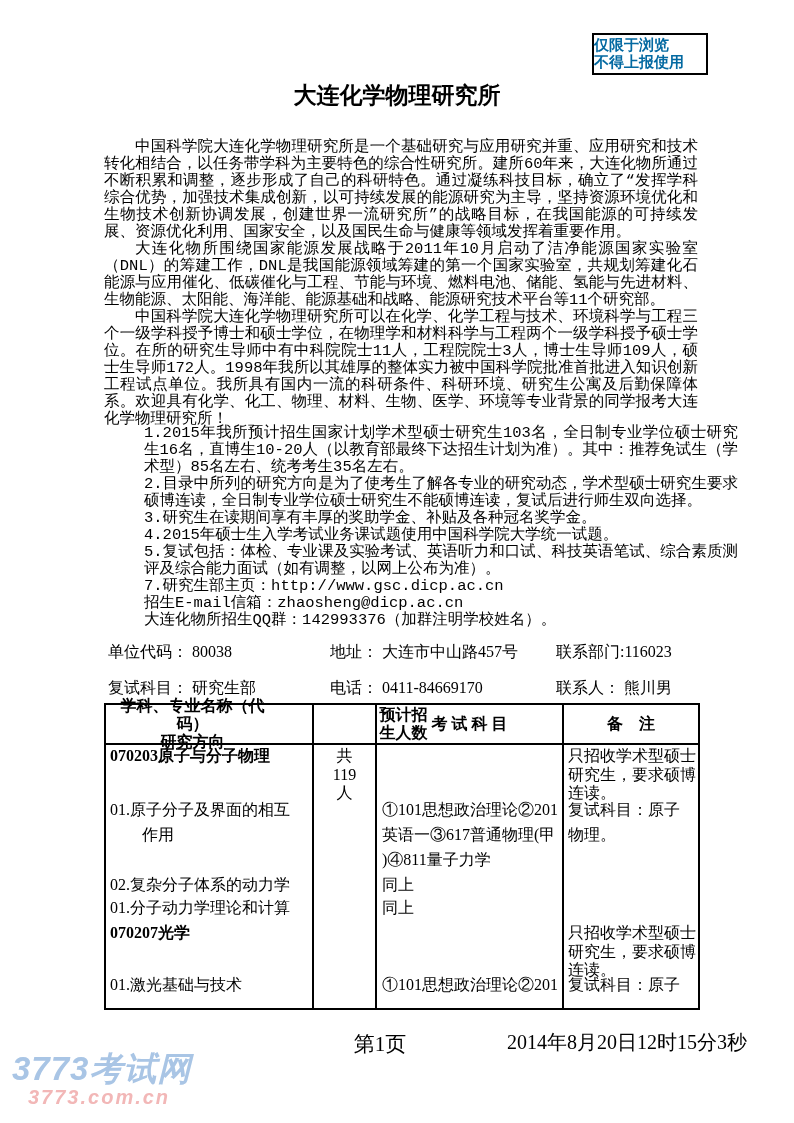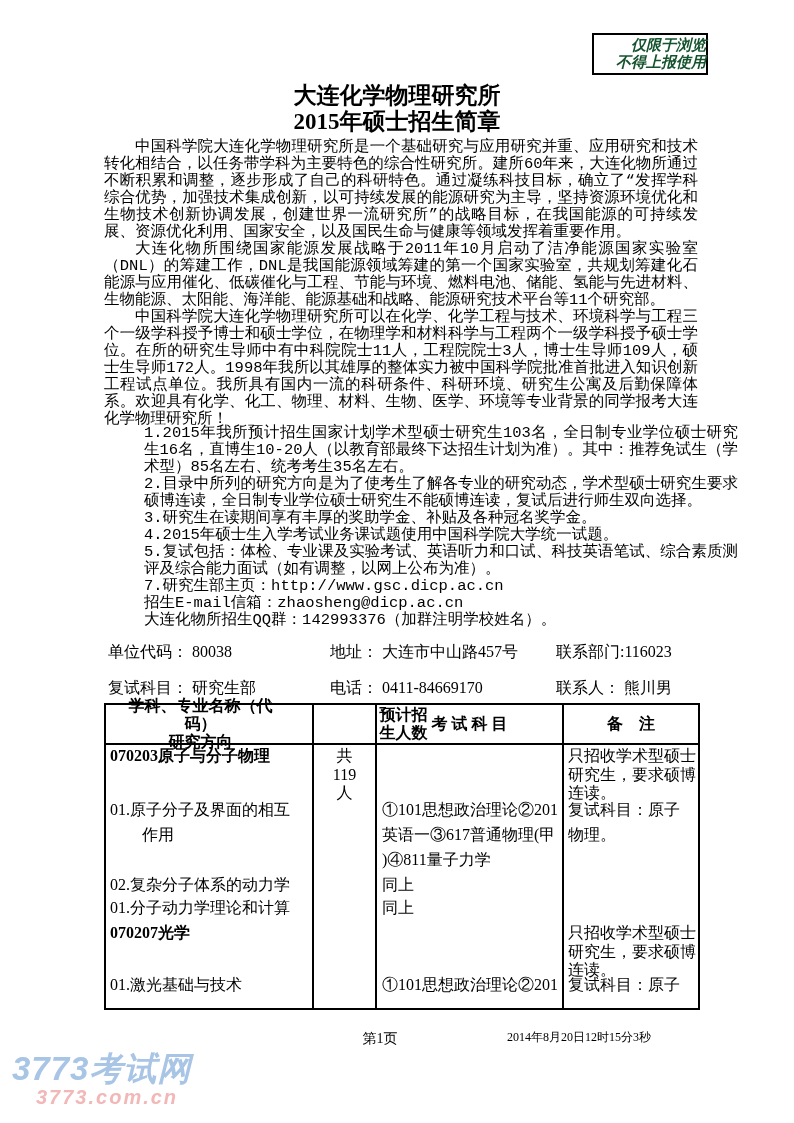--- a/index.html
+++ b/index.html
@@ -3,22 +3,22 @@
 <meta charset="utf-8">
 <style>
   html,body{margin:0;padding:0;background:#ffffff;}
   .page{
     position:relative; width:794px; height:1123px; background:#ffffff;
     font-family:"Liberation Serif","DejaVu Serif",serif; color:#000; overflow:hidden;
   }
   
   .stamp{
     position:absolute; left:592px; top:33px; width:112px; height:36px;
-    border:2px solid #000; text-align:right; color:#14532d;
-    font-weight:bold; font-size:15px; line-height:17px; padding-top:2px;font-style:italic;
+    border:2px solid #000; text-align:left; color:#0369a1;
+    font-weight:bold; font-size:15px; line-height:17px; padding-top:2px;
   }
   
   .title{
     position:absolute; top:83px; left:0; width:100%; text-align:center;
     font-size:23px; font-weight:bold; line-height:26px;
   }
   
   .flow{ position:absolute; left:104px; width:594px; font-size:15.5px; line-height:17px; text-align:justify; }
   .intro{ top:139px; }
   .items{ top:425px;margin-left:40px; }
@@ -34,53 +34,52 @@
   
   .doc-table{
     position:absolute; left:104px; top:703px; width:592px; height:303px;
     border:2px solid #000;
   }
   .v-sep{ position:absolute; top:0; bottom:0; width:2px; background:#000; }
   .v1{ left:206px; } .v2{ left:269px; } .v3{ left:456px; }
   .thead{ position:absolute; top:0; left:0; right:0; height:38px; border-bottom:2px solid #000; }
   .th{ position:absolute; top:0; height:38px; display:flex; flex-direction:column; justify-content:center;
        text-align:center; font-weight:bold; font-size:16px; line-height:18px; }
-  .th1{ left:8px; width:173px; } .th2{ left:220px; width:61px;margin-left:47px; }
+  .th1{ left:0; width:173px; } .th2{ left:220px; width:61px;margin-left:47px; }
   .th3{ left:271px; width:185px; } .th4{ left:458px; width:134px; }
   .tline{ position:absolute; font-size:16px; line-height:19px; white-space:nowrap; }
   .col1{ left:4px;  width:200px; }
   .col2{ left:208px; width:61px; text-align:center; }
   .col3{ left:276px; width:180px; }
   .col4{ left:462px; width:130px; }
   .bold{ font-weight:bold; }
   .ind{ padding-left:32px; }
   .y41{top:41px}.y60{top:60px}.y78{top:78px}.y95{top:95px}.y120{top:120px}.y145{top:145px}
   .y170{top:170px}.y193{top:193px}.y218{top:218px}.y237{top:237px}.y255{top:255px}.y270{top:270px}
   
-  .page-num{ position:absolute; left:0; top:1030px; width:760px; text-align:center; font-size:14px; }
-  .datetime{ position:absolute; left:507px; top:1029px; font-size:12px; }
+  .page-num{ position:absolute; left:0; top:1030px; width:760px; text-align:center; font-size:21px; }
+  .datetime{ position:absolute; left:507px; top:1029px; font-size:20px; }
   
   .wm{ position:absolute; left:12px; top:1052px; font-family:"Liberation Sans","DejaVu Sans",sans-serif;
        font-style:italic; font-weight:bold; }
   .wm-name{ font-size:33px; line-height:34px; color:#a9c5e5; letter-spacing:1px; }
-  .wm-domain{ font-size:20px; line-height:22px; color:#f2b7b7; margin-left:24px; letter-spacing:2px; }
+  .wm-domain{ font-size:20px; line-height:22px; color:#f2b7b7; margin-left:16px; letter-spacing:2px; }
 </style>
 </head>
 <body>
 
 <div class="page">
 
   <div class="stamp">
     <div>仅限于浏览</div>
     <div>不得上报使用</div>
   </div>
 
   <div class="title">
     <div>大连化学物理研究所</div>
-    <div>2015年硕士招生简章</div>
   </div>
 
   <div class="flow intro">
     <p>中国科学院大连化学物理研究所是一个基础研究与应用研究并重、应用研究和技术转化相结合，以任务带学科为主要特色的综合性研究所。建所60年来，大连化物所通过不断积累和调整，逐步形成了自己的科研特色。通过凝练科技目标，确立了“发挥学科综合优势，加强技术集成创新，以可持续发展的能源研究为主导，坚持资源环境优化和生物技术创新协调发展，创建世界一流研究所”的战略目标，在我国能源的可持续发展、资源优化利用、国家安全，以及国民生命与健康等领域发挥着重要作用。</p>
     <p>大连化物所围绕国家能源发展战略于2011年10月启动了洁净能源国家实验室（DNL）的筹建工作，DNL是我国能源领域筹建的第一个国家实验室，共规划筹建化石能源与应用催化、低碳催化与工程、节能与环境、燃料电池、储能、氢能与先进材料、生物能源、太阳能、海洋能、能源基础和战略、能源研究技术平台等11个研究部。</p>
     <p>中国科学院大连化学物理研究所可以在化学、化学工程与技术、环境科学与工程三个一级学科授予博士和硕士学位，在物理学和材料科学与工程两个一级学科授予硕士学位。在所的研究生导师中有中科院院士11人，工程院院士3人，博士生导师109人，硕士生导师172人。1998年我所以其雄厚的整体实力被中国科学院批准首批进入知识创新工程试点单位。我所具有国内一流的科研条件、科研环境、研究生公寓及后勤保障体系。欢迎具有化学、化工、物理、材料、生物、医学、环境等专业背景的同学报考大连化学物理研究所！</p>
   </div>
 
   <div class="flow items">
     <p>1.2015年我所预计招生国家计划学术型硕士研究生103名，全日制专业学位硕士研究生16名，直博生10-20人（以教育部最终下达招生计划为准）。其中：推荐免试生（学术型）85名左右、统考考生35名左右。</p>

